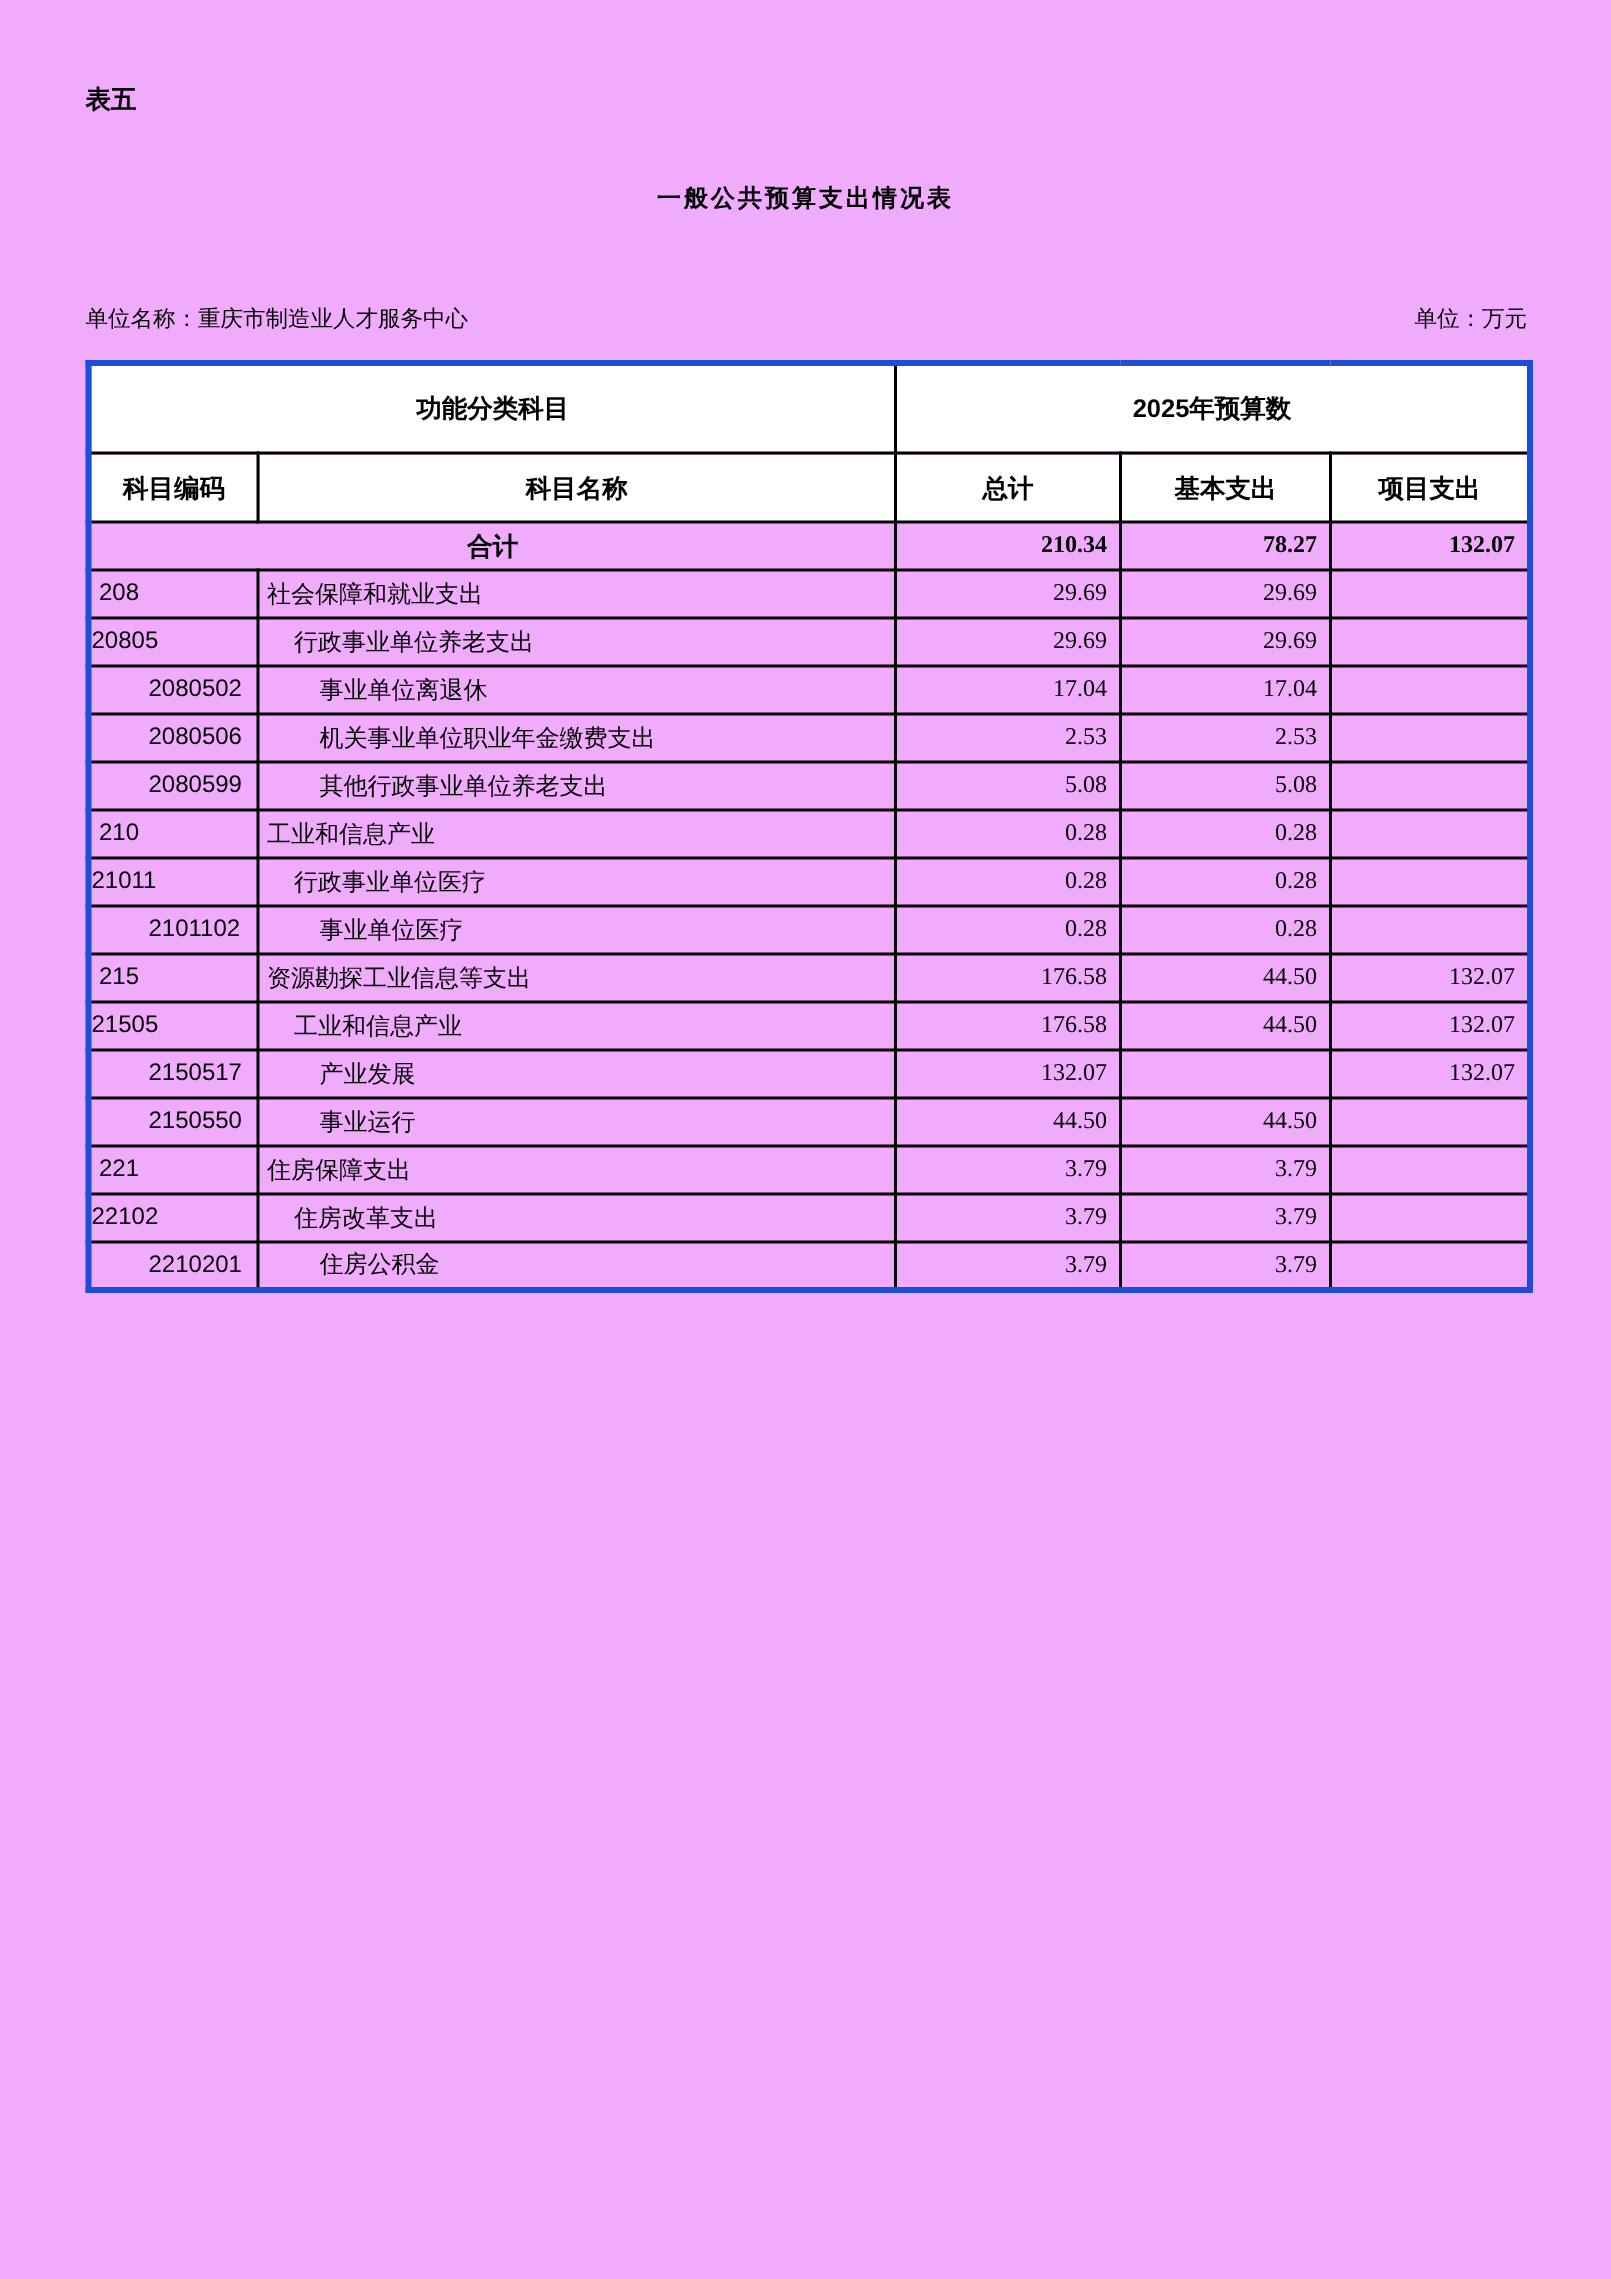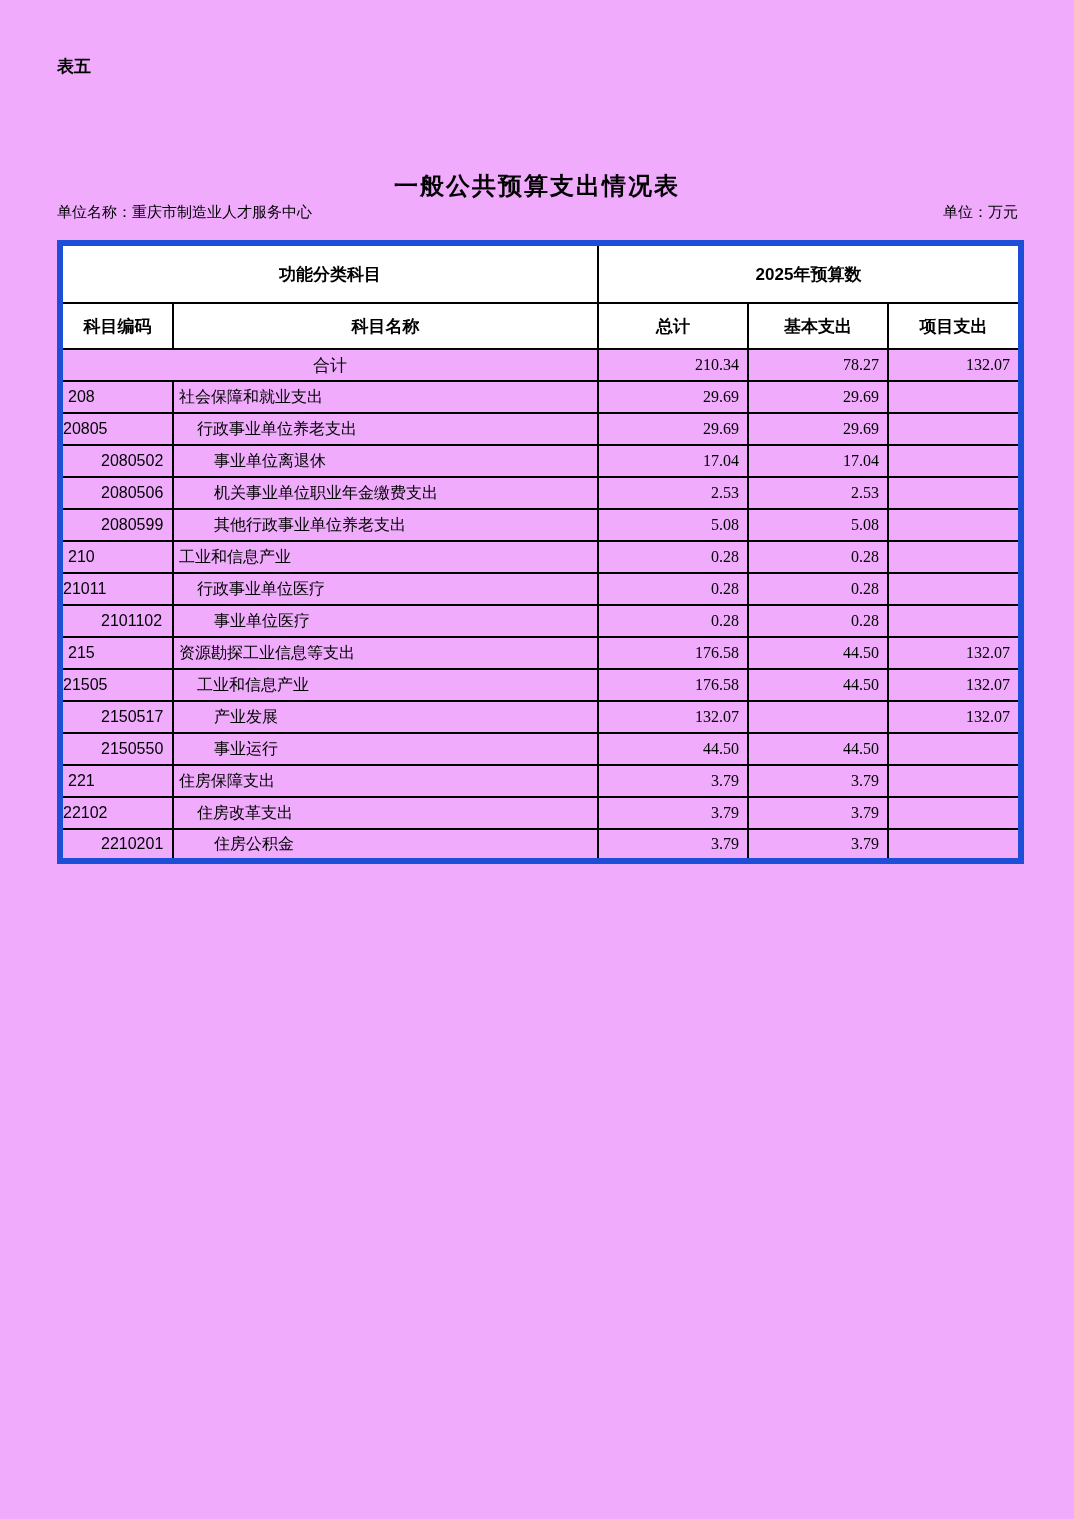--- a/index.html
+++ b/index.html
@@ -22,43 +22,42 @@
     font-size: 17px;
   }
   .doc-title {
     position: absolute;
     top: 122px;
     left: 0;
     width: 100%;
     text-align: center;
     font-family: "DejaVu Serif", serif;
     font-weight: bold;
-    font-size: 24px;
+    font-size: 16px;
     letter-spacing: 2px;
-    margin-top: 48px;
   }
   .info-row {
     position: absolute;
     top: 203px;
     left: 57px;
     width: 961px;
     display: flex;
     justify-content: space-between;
     align-items: baseline;
     font-family: "DejaVu Serif", serif;
     font-size: 15px;
   }
   table.budget-table {
     position: absolute;
     top: 240px;
     left: 57px;
     width: 961px;
     border-collapse: collapse;
     table-layout: fixed;
-    border: 6px solid #1d4ed8;
+    border: 4px solid #1d4ed8;
   }
   .budget-table th, .budget-table td {
     border: 2px solid #000;
     overflow: hidden;
     white-space: nowrap;
   }
   .budget-table thead th {
     font-family: "Liberation Sans", sans-serif;
     font-weight: bold;
     font-size: 17px;
@@ -83,21 +82,21 @@
     font-size: 16px;
     text-align: right;
     padding-right: 8px;
   }
   tr.level-1 td.code { padding-left: 5px; }
   tr.level-2 td.code { }
   tr.level-3 td.code { padding-left: 38px; }
   tr.level-1 td.name { padding-left: 5px; margin-left: 16px; }
   tr.level-2 td.name { padding-left: 23px; }
   tr.level-3 td.name { padding-left: 40px; }
-  tr.total-row td { font-weight: normal; }
+  tr.total-row td { font-weight: bold; }
   tr.total-row td.name {
     text-align: center;
     font-family: "Liberation Sans", sans-serif;
     font-size: 17px;
   }
 </style>
 </head>
 <body>
 
 <div class="page">

